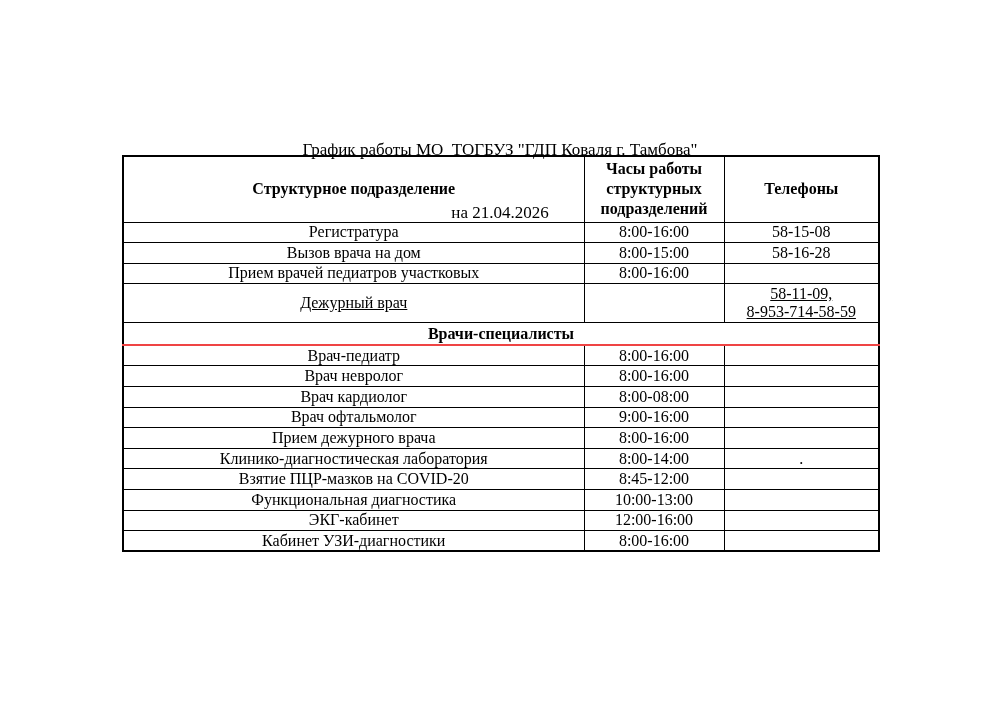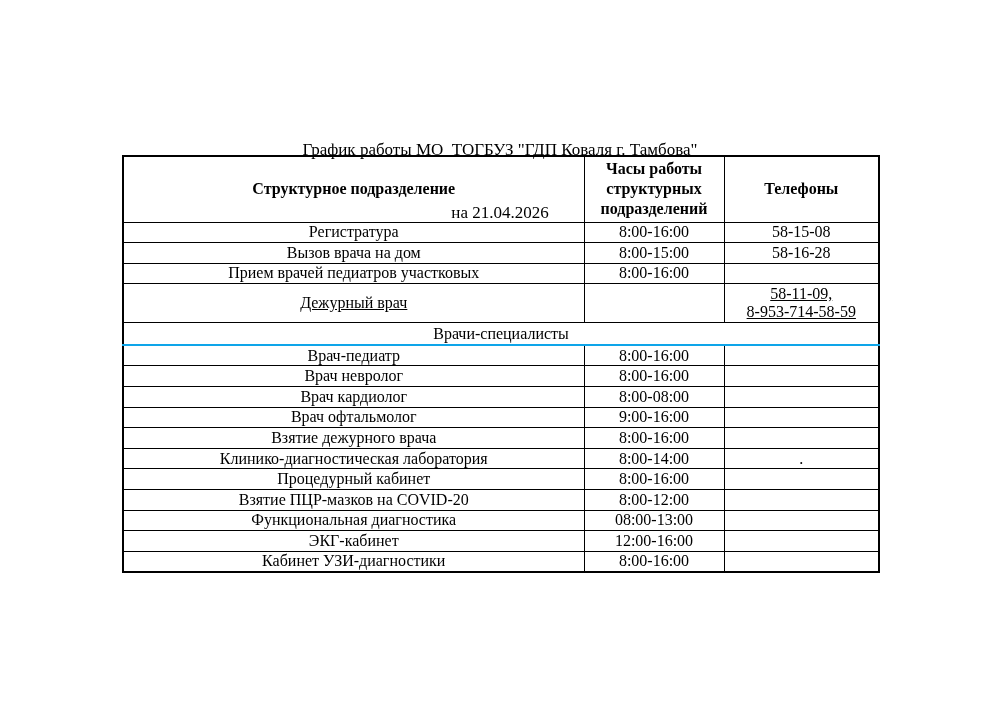--- a/index.html
+++ b/index.html
@@ -62,22 +62,22 @@
   }
   table.schedule td.division {
     white-space: pre-wrap;
     margin-top: 28px;
   }
   table.schedule td.phone {
     white-space: pre-line;
     line-height: 18px;
   }
   table.schedule tr.section-row td {
-    font-weight: normal;
-    border-bottom: 2px solid #0ea5e9;
+    font-weight: bold;
+    border-bottom: 2px solid #ef4444;
     height: 21px;
   }
 </style>
 </head>
 <body>
 
 <div class="page">
 
   <div class="doc-title">
     <div>График работы МО  ТОГБУЗ "ГДП Коваля г. Тамбова"</div>
@@ -136,42 +136,37 @@
           <td class="division">Врач кардиолог</td>
           <td class="hours">8:00-08:00</td>
           <td class="phone"></td>
         </tr>
         <tr>
           <td class="division">Врач офтальмолог</td>
           <td class="hours">9:00-16:00</td>
           <td class="phone"></td>
         </tr>
         <tr>
-          <td class="division">Взятие дежурного врача</td>
+          <td class="division">Прием дежурного врача</td>
           <td class="hours">8:00-16:00</td>
           <td class="phone"></td>
         </tr>
         <tr>
           <td class="division">Клинико-диагностическая лаборатория</td>
           <td class="hours">8:00-14:00</td>
           <td class="phone">.</td>
         </tr>
         <tr>
-          <td class="division">Процедурный кабинет</td>
-          <td class="hours">8:00-16:00</td>
-          <td class="phone"></td>
-        </tr>
-        <tr>
           <td class="division">Взятие ПЦР-мазков на COVID-20</td>
-          <td class="hours">8:00-12:00</td>
+          <td class="hours">8:45-12:00</td>
           <td class="phone"></td>
         </tr>
         <tr>
           <td class="division">Функциональная диагностика</td>
-          <td class="hours">08:00-13:00</td>
+          <td class="hours">10:00-13:00</td>
           <td class="phone"></td>
         </tr>
         <tr>
           <td class="division">ЭКГ-кабинет</td>
           <td class="hours">12:00-16:00</td>
           <td class="phone"></td>
         </tr>
         <tr>
           <td class="division">Кабинет УЗИ-диагностики</td>
           <td class="hours">8:00-16:00</td>

